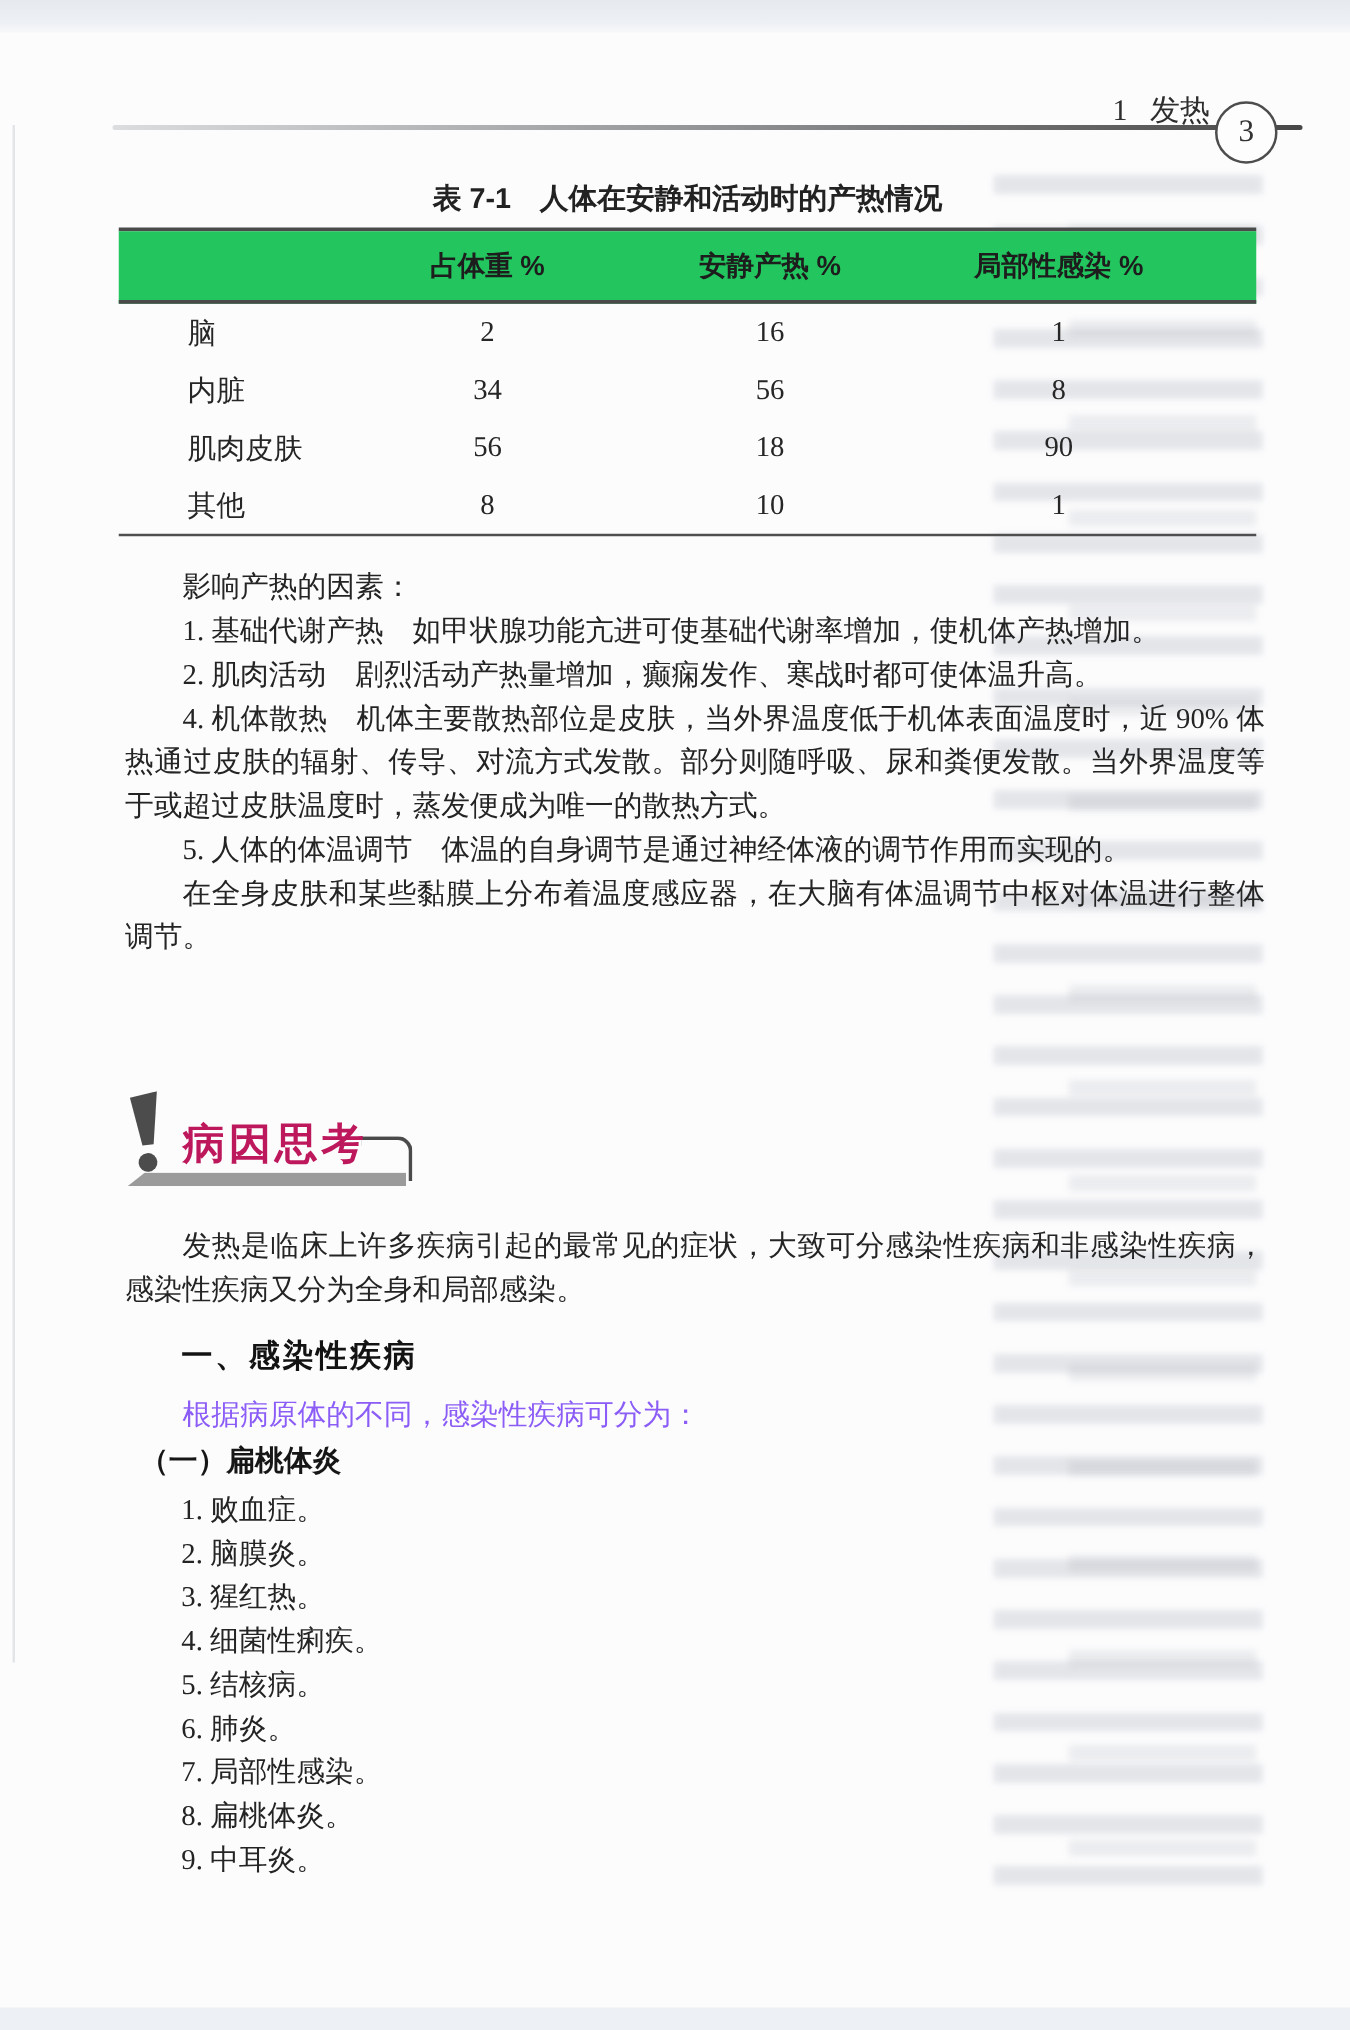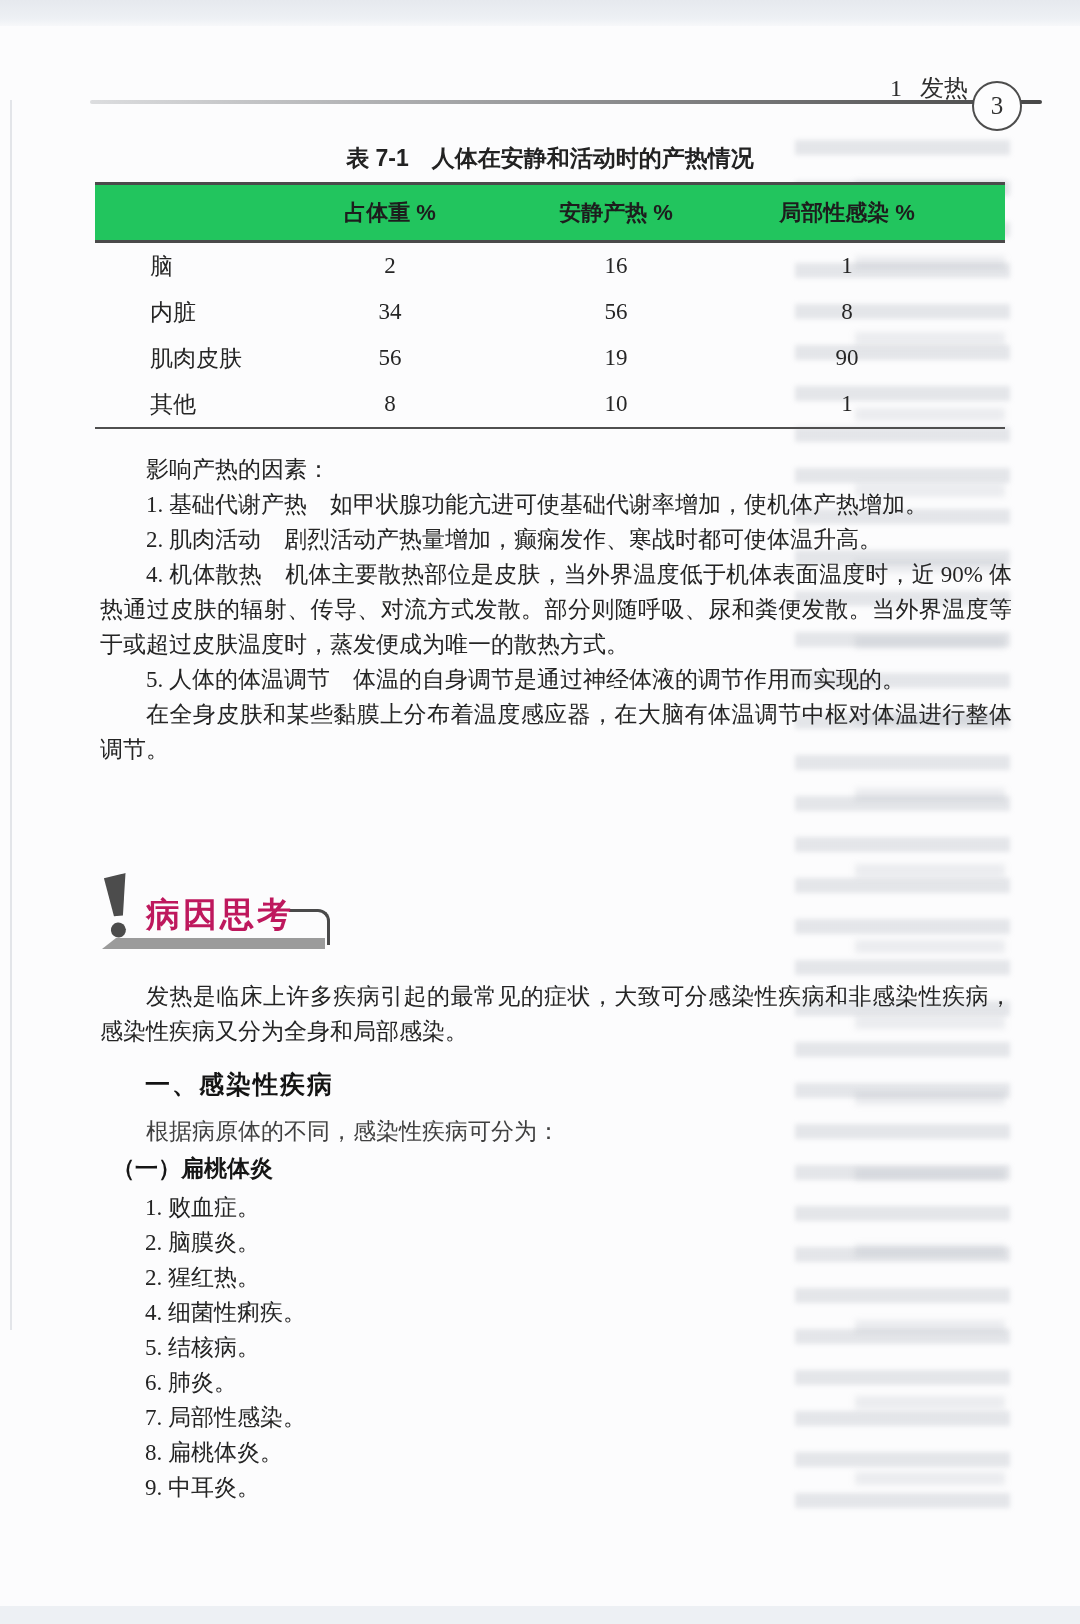--- a/index.html
+++ b/index.html
@@ -71,21 +71,21 @@
   .sec-bar{left:102px;top:938px;width:223px;height:11px;background:#9b9b9b;
     clip-path:polygon(14px 0,100% 0,100% 100%,0 100%);z-index:2;}
 
   .introtext{left:100px;top:979px;width:912px;z-index:2;}
   .introtext p{margin:0;font-size:23px;line-height:35px;text-align:justify;
     text-indent:2em;color:#242424;}
 
   .sub-heading{left:145px;top:1068px;font-family:"Liberation Sans","DejaVu Sans",sans-serif;
     font-weight:bold;font-size:25px;color:#131313;letter-spacing:2px;z-index:2;}
   .lead-line{left:100px;top:1116px;width:912px;font-size:23px;text-indent:2em;
-    color:#404040;z-index:2;}
+    color:#8b5cf6;z-index:2;}
   .group-heading{left:112px;top:1153px;font-family:"Liberation Sans","DejaVu Sans",sans-serif;
     font-weight:bold;font-size:23px;color:#161616;z-index:2;}
   .disease-list{left:145px;top:1190px;width:600px;z-index:2;}
   .disease-list div{font-size:23px;line-height:35px;color:#242424;}
 </style>
 </head>
 <body>
 
 <div class="abs top-edge"></div>
 <div class="abs bottom-edge"></div>
@@ -123,21 +123,21 @@
   <div class="tbl-row">
     <div class="lab">内脏</div>
     <div class="val">34</div>
     <div class="val">56</div>
     <div class="val">8</div>
     <div></div>
   </div>
   <div class="tbl-row">
     <div class="lab">肌肉皮肤</div>
     <div class="val">56</div>
-    <div class="val">19</div>
+    <div class="val">18</div>
     <div class="val">90</div>
     <div></div>
   </div>
   <div class="tbl-row">
     <div class="lab">其他</div>
     <div class="val">8</div>
     <div class="val">10</div>
     <div class="val">1</div>
     <div></div>
   </div>
@@ -166,20 +166,20 @@
   <p>发热是临床上许多疾病引起的最常见的症状，大致可分感染性疾病和非感染性疾病，感染性疾病又分为全身和局部感染。</p>
 </div>
 
 <div class="abs sub-heading">一、感染性疾病</div>
 <div class="abs lead-line">根据病原体的不同，感染性疾病可分为：</div>
 <div class="abs group-heading">（一）扁桃体炎</div>
 
 <div class="abs disease-list">
   <div>1. 败血症。</div>
   <div>2. 脑膜炎。</div>
-  <div>2. 猩红热。</div>
+  <div>3. 猩红热。</div>
   <div>4. 细菌性痢疾。</div>
   <div>5. 结核病。</div>
   <div>6. 肺炎。</div>
   <div>7. 局部性感染。</div>
   <div>8. 扁桃体炎。</div>
   <div>9. 中耳炎。</div>
 </div>
 
 </body></html>

